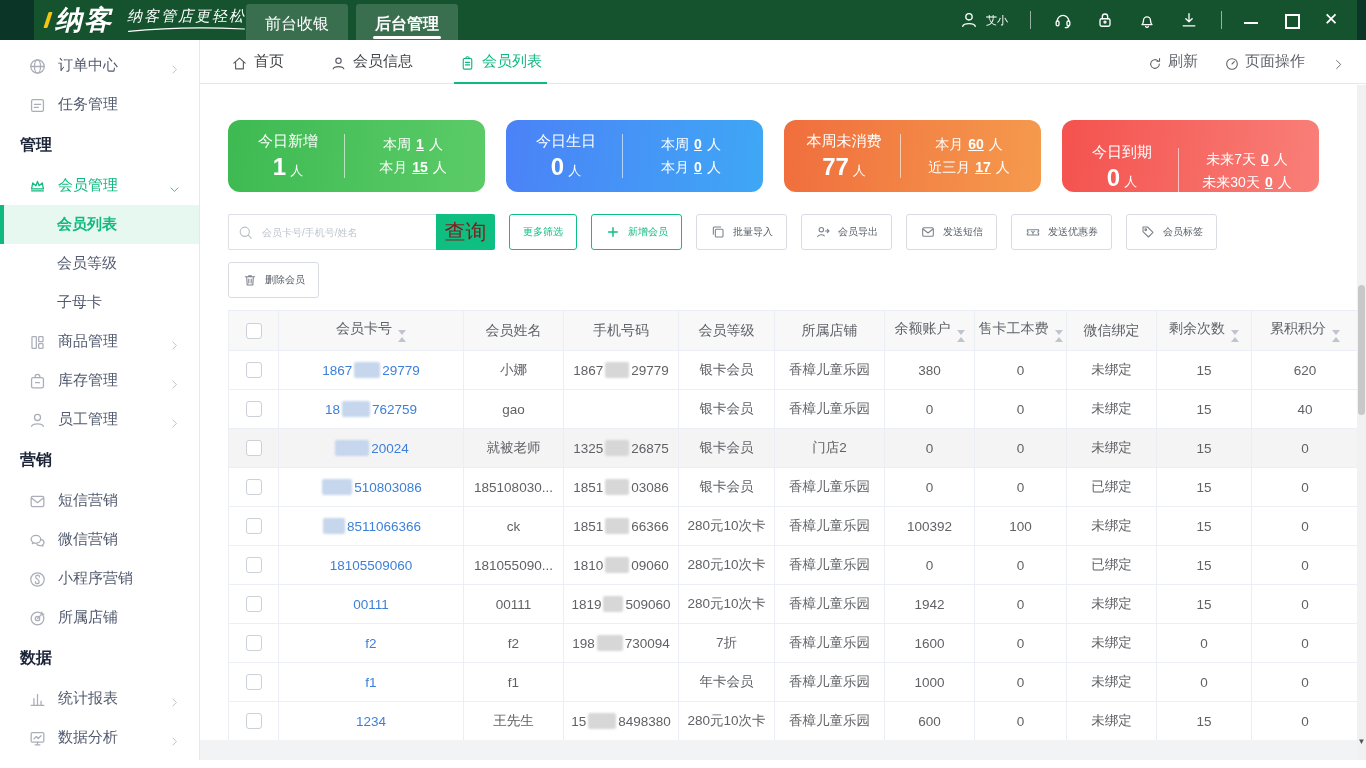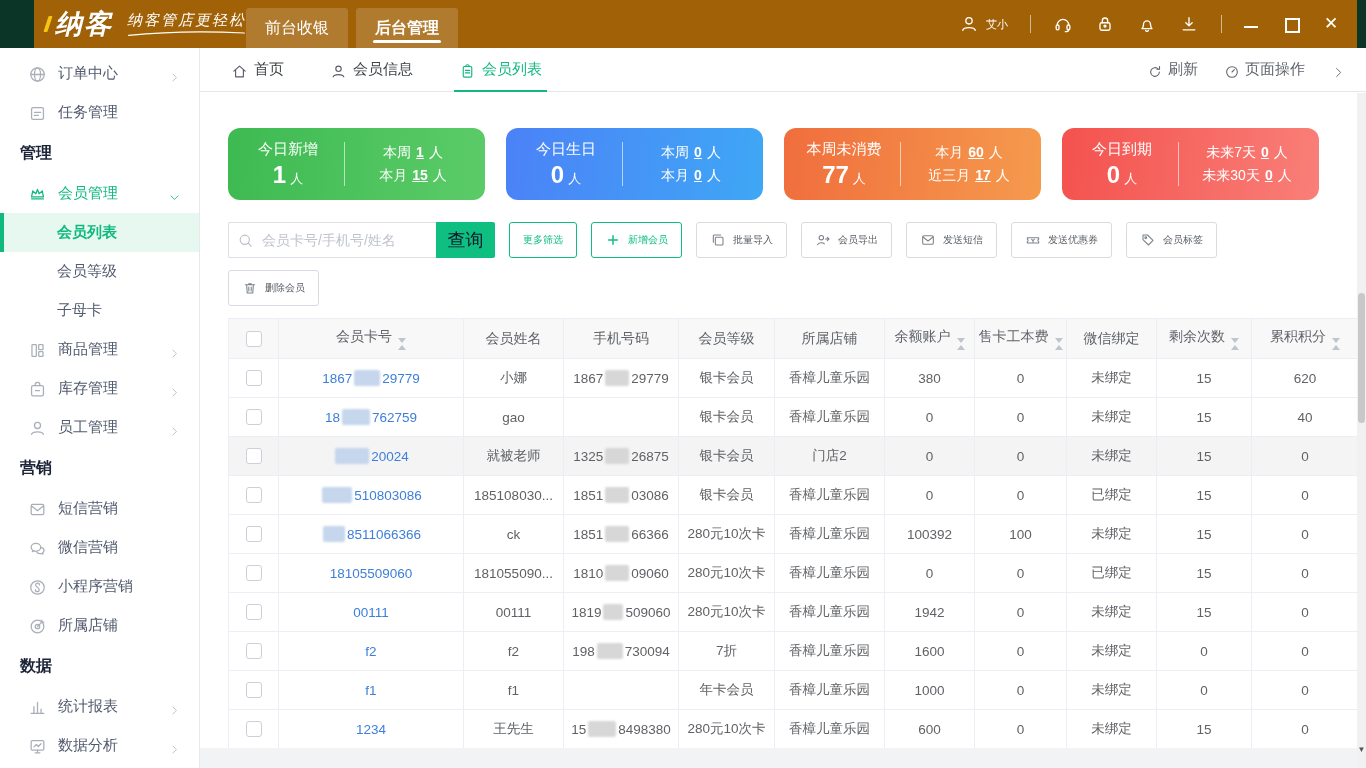--- a/index.html
+++ b/index.html
@@ -2,21 +2,21 @@
 <html><head>
 <meta charset="utf-8">
 <style>
   *{box-sizing:border-box;margin:0;padding:0}
   html,body{width:1366px;height:768px;overflow:hidden}
   body{font-family:"Liberation Sans","DejaVu Sans",sans-serif;background:#fff;color:#333}
   .ic{display:inline-block;vertical-align:middle}
   svg.ic{fill:none;stroke:currentColor;stroke-width:1.6;stroke-linecap:round;stroke-linejoin:round}
 
   
-  .topbar{height:48px;background:#a16207;display:flex;align-items:center;position:relative;color:#fff}
+  .topbar{height:40px;background:#14532d;display:flex;align-items:center;position:relative;color:#fff}
   .tb-edge-l{position:absolute;left:0;top:0;bottom:0;width:34px;background:#0a3527}
   .tb-edge-r{position:absolute;right:0;top:0;bottom:0;width:9px;background:#0a3527}
   .brand-wrap{display:flex;align-items:center;margin-left:46px}
   .brand{font-size:27px;font-weight:bold;font-style:italic;letter-spacing:2px;text-shadow:0 1px 0 rgba(0,0,0,.15)}
   .brand-accent{display:inline-block;width:4px;height:16px;background:#f6c514;transform:skewX(-18deg);margin-right:5px;border-radius:1px}
   .tagline{margin-left:14px;font-size:15px;font-style:italic;position:relative;padding-bottom:7px;letter-spacing:2px}
   .tagline svg{position:absolute;left:0;bottom:0;width:100%;height:8px}
   .nav-tabs{display:flex;gap:8px;height:48px;align-items:flex-end}
   .nav-tab{height:40px;padding:0 19px;background:rgba(255,255,255,.16);font-size:16px;display:flex;align-items:center;border-radius:3px 3px 0 0;position:relative;cursor:pointer}
   .nav-tab.active{font-weight:bold}
@@ -64,23 +64,23 @@
   .stat-value{font-size:24px;font-weight:bold}
   .stat-unit{font-size:13px;font-weight:normal;margin-left:4px}
   .stat-divider{width:1px;height:44px;background:rgba(255,255,255,.6);margin:0 8px}
   .stat-rows{flex:1;display:flex;flex-direction:column;gap:5px;align-items:center}
   .stat-row{font-size:14px;white-space:nowrap}
   .stat-row b{text-decoration:underline;margin:0 5px;cursor:pointer}
 
   .toolbar{display:flex;align-items:center;gap:14px}
   .search{display:flex;position:relative}
   .search .mic{position:absolute;left:9px;top:9px;width:17px;height:17px;color:#b9bec6}
-  .search input{width:208px;height:36px;border:1px solid #dcdfe6;border-right:none;border-radius:2px 0 0 2px;padding:0 8px 0 33px;font-size:14px;color:#333;outline:none;font-family:inherit}
+  .search input{width:208px;height:36px;border:1px solid #dcdfe6;border-right:none;border-radius:2px 0 0 2px;padding:0 8px 0 33px;font-size:10px;color:#333;outline:none;font-family:inherit}
   .search input::placeholder{color:#bfc4cc}
-  .btn-primary{height:36px;width:59px;background:#0fbe81;color:#0f172a;border:none;font-size:18px;border-radius:0 2px 2px 0;cursor:pointer;font-family:inherit}
+  .btn-primary{height:36px;width:59px;background:#0fbe81;color:#7f1d1d;border:none;font-size:21px;border-radius:0 2px 2px 0;cursor:pointer;font-family:inherit}
   .btn{height:36px;padding:0 13px;background:#fff;border:1px solid #d8dce2;color:#595f66;font-size:10px;border-radius:3px;display:inline-flex;align-items:center;gap:7px;cursor:pointer;font-family:inherit;white-space:nowrap}
   .btn .mic{width:16px;height:16px;color:#7d838c}
   .btn.green{border-color:#0fbe81;color:#0fbe81}
   .btn.green .mic{color:#0fbe81}
   .row2{margin-top:12px}
 
   
   .table-wrap{margin-top:12px;width:1130px}
   table{border-collapse:collapse;table-layout:fixed;width:1130px}
   th,td{border:1px solid #ebeef5;text-align:center;overflow:hidden;white-space:nowrap}
@@ -355,21 +355,21 @@
             <div class="stat-left">
        <div class="stat-title">本周未消费</div>
        <div class="stat-value">77<span class="stat-unit">人</span></div>
      </div>
      <div class="stat-divider"></div>
      <div class="stat-rows">
               <div class="stat-row">本月<b>60</b>人</div>
               <div class="stat-row">近三月<b>17</b>人</div>
             </div>
           </div>
-          <div class="stat" style="background: linear-gradient(95deg, rgb(244, 82, 78), rgb(249, 127, 120));">
+          <div class="stat" style="background: linear-gradient(95deg, rgb(244, 82, 78), rgb(249, 127, 120)); align-items: flex-end;">
             <div class="stat-left">
        <div class="stat-title">今日到期</div>
        <div class="stat-value">0<span class="stat-unit">人</span></div>
      </div>
      <div class="stat-divider"></div>
      <div class="stat-rows">
               <div class="stat-row">未来7天<b>0</b>人</div>
               <div class="stat-row">未来30天<b>0</b>人</div>
             </div>
           </div>

